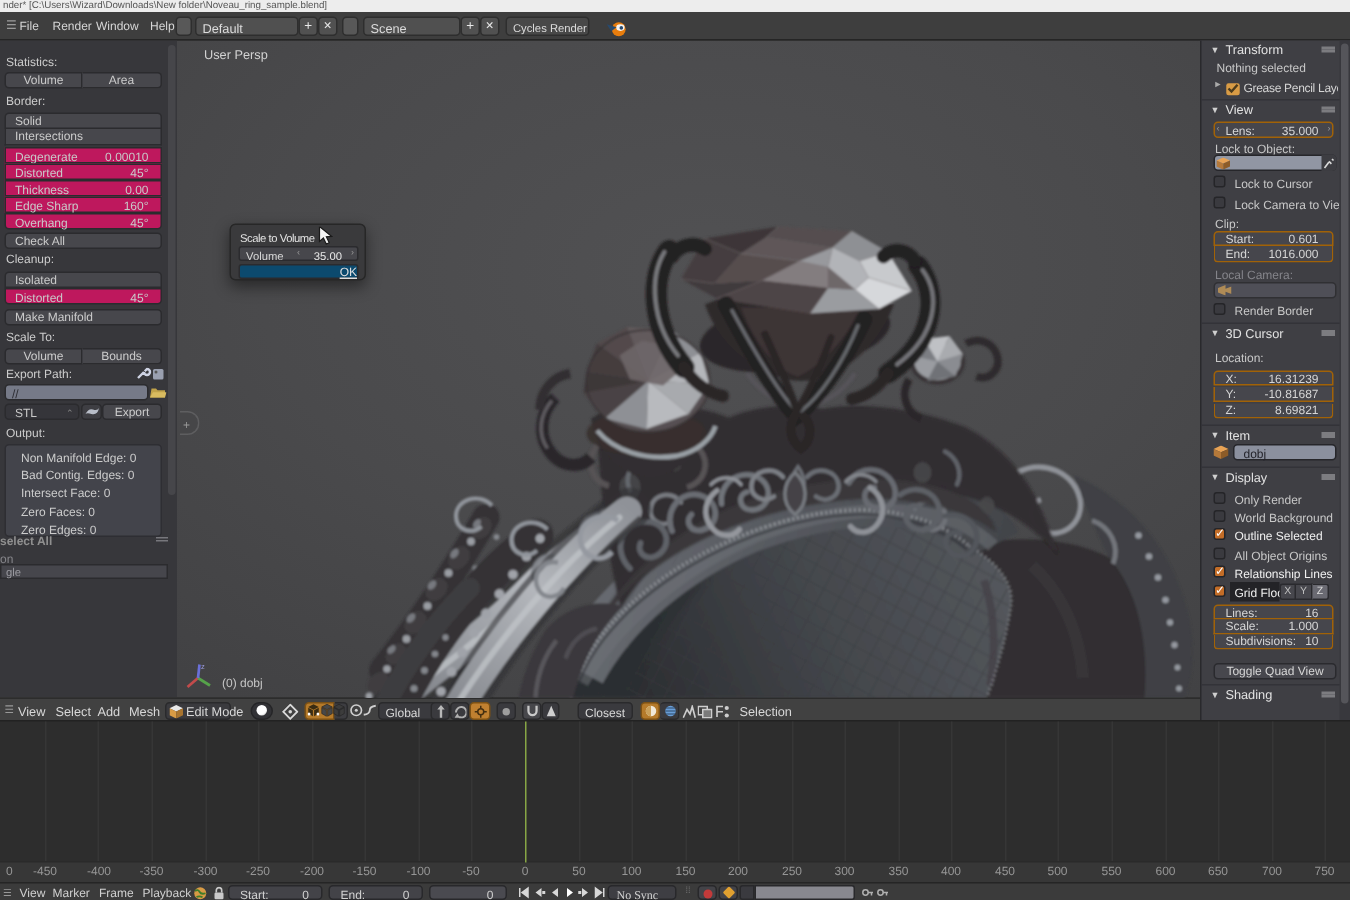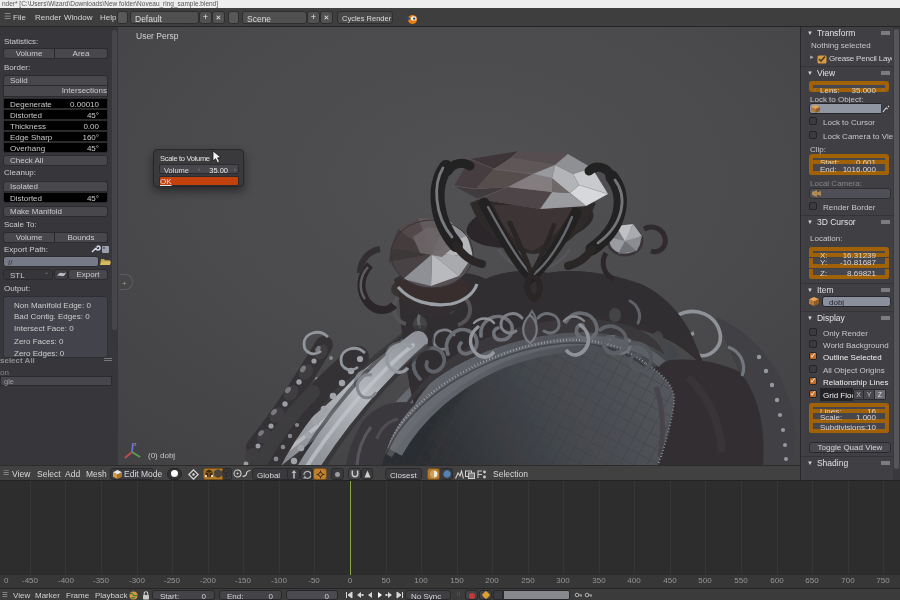--- a/index.html
+++ b/index.html
@@ -13,30 +13,30 @@
 #titlebar { top:0; left:0; width:900px; height:8px; background:#ededed; }
 #titlebar span { position:absolute; left:2px; top:0px; font-size:6.5px; color:#555; letter-spacing:0px; }
 #menubar { top:8px; left:0; width:900px; height:19px; background:#3e3e3e; border-bottom:1px solid #252525; }
 .mtxt { position:absolute; top:5px; color:#d6d6d6; font-size:8px; }
 .field { position:absolute; background:#515151; border:1px solid #2e2e2e; border-radius:3px; color:#dcdcdc; font-size:8.5px; white-space:nowrap; overflow:hidden; }
 .sqbtn { position:absolute; width:13px; height:13px; background:#515151; border:1px solid #2e2e2e; color:#e8e8e8; font-size:9px; text-align:center; line-height:11px; border-radius:3px; }
 
 
 #shelf { top:27px; left:0; width:118px; height:438px; background:#37373b; }
 .sbtn { position:absolute; background:#47474c; border:1px solid #2b2b2e; border-radius:3px; color:#cbcbcb; font-size:8px; text-align:center; }
-.sslider { position:absolute; background:#000000; border:1px solid #2b2b2e; border-radius:3px; color:#c9c9c9; font-size:8px; }
+.sslider { position:absolute; background:#be185d; border:1px solid #2b2b2e; border-radius:3px; color:#c9c9c9; font-size:8px; }
 .slbl { position:absolute; color:#cccccc; font-size:8px; white-space:nowrap; }
 
 
 #rpanel { top:27px; left:800px; width:100px; height:453px; background:#3f3f44; border-left:1px solid #29292c; }
 .ph { position:absolute; left:6px; color:#e2e2e2; font-size:8.5px; white-space:nowrap; }
 .ph:before { content:"▼"; font-size:6px; color:#cfcfcf; margin-right:4px; position:relative; top:-1px; }
 .pdots { position:absolute; right:10px; width:9px; height:4px; border-top:2px solid #7c7c80; border-bottom:2px solid #7c7c80; }
 .rlbl { position:absolute; color:#c8c8c8; font-size:8px; white-space:nowrap; }
-.rnum { position:absolute; left:8px; width:80px; height:10px; background:#46464c; border:4px solid #a16207; border-radius:3px; color:#d6d6d6; font-size:8px; }
+.rnum { position:absolute; left:8px; width:80px; height:10px; background:#46464c; border:1px solid #a16207; border-radius:3px; color:#d6d6d6; font-size:8px; }
 .cb { position:absolute; left:8px; width:8px; height:8px; background:#3a3a3f; border:1px solid #252528; border-radius:2px; }
 .cbon { background:#c46d27; }
 .cbon:after { content:"✓"; position:absolute; left:0px; top:-2px; color:#fff; font-size:8px; }
 .sep { position:absolute; left:0; width:100px; height:1px; background:#333338; }
 
 
 #vp { top:27px; left:118px; width:682px; height:438px; overflow:hidden; }
 
 
 #vphdr { top:465px; left:0; width:800px; height:15px; background:#414141; border-top:1px solid #2c2c2c; }
@@ -81,21 +81,21 @@
     <path d="M0.5,3.2 L7,5.2 L3.5,7.8 Z" fill="#27496d"></path>
   </svg>
 </div>
 
 <div id="shelf" class="abs">
   <div class="slbl" style="left:4px;top:10px;">Statistics:</div>
   <div class="sbtn" style="left:3px;top:21px;width:52px;height:11px;line-height:10px;border-radius:3px 0 0 3px;">Volume</div>
   <div class="sbtn" style="left:55px;top:21px;width:53px;height:11px;line-height:10px;border-radius:0 3px 3px 0;border-left:none;">Area</div>
   <div class="slbl" style="left:4px;top:36px;">Border:</div>
   <div class="sbtn" style="left:3px;top:48px;width:105px;height:11px;line-height:10px;text-align:left;padding-left:6px;border-radius:3px 3px 0 0;">Solid</div>
-  <div class="sbtn" style="left:3px;top:59px;width:105px;height:11px;line-height:10px;text-align:right;padding-left:6px;border-radius:0;border-top:none;">Intersections</div>
+  <div class="sbtn" style="left:3px;top:59px;width:105px;height:11px;line-height:10px;text-align:left;padding-left:6px;border-radius:0;border-top:none;">Intersections</div>
   <div class="sslider" style="left:3px;top:71px;width:105px;height:11px;border-radius:0;">
         <span style="position:absolute;left:6px;top:1px;">Degenerate</span>
         <span style="position:absolute;right:8px;top:1px;">0.00010</span>
       </div>
   <div class="sslider" style="left:3px;top:82px;width:105px;height:11px;border-radius:0;">
         <span style="position:absolute;left:6px;top:1px;">Distorted</span>
         <span style="position:absolute;right:8px;top:1px;">45°</span>
       </div>
   <div class="sslider" style="left:3px;top:93px;width:105px;height:11px;border-radius:0;">
         <span style="position:absolute;left:6px;top:1px;">Thickness</span>
@@ -477,21 +477,21 @@
 </div>
 
 <div class="abs" style="left:153px;top:149px;width:91px;height:38px;background:#3a3a3c;border:1px solid #272727;border-radius:4px;box-shadow:0 4px 10px rgba(0,0,0,0.45);">
   <div class="abs" style="left:6px;top:3.5px;color:#e4e4e4;font-size:7.5px;letter-spacing:-0.3px;">Scale to Volume</div>
   <div class="abs" style="left:5px;top:14px;width:80px;height:10px;background:#47474c;border:1px solid #2b2b2e;border-radius:2px;">
     <span class="abs" style="left:4px;top:1px;color:#d8d8d8;font-size:7.5px;">Volume</span>
     <span class="abs" style="left:38px;top:0.5px;color:#9a9a9a;font-size:6px;">‹</span>
     <span class="abs" style="right:10px;top:1px;color:#e8e8e8;font-size:7.5px;text-align:center;">35.00</span>
     <span class="abs" style="right:2px;top:0.5px;color:#9a9a9a;font-size:6px;">›</span>
   </div>
-  <div class="abs" style="left:5px;top:26px;width:80px;height:10px;background:#c2410c;border:1px solid #2b2b2e;border-radius:2px;color:#e0e0e0;font-size:8px;text-align:left;line-height:9px;text-decoration:underline;">OK</div>
+  <div class="abs" style="left:5px;top:26px;width:80px;height:10px;background:#0c4a6e;border:1px solid #2b2b2e;border-radius:2px;color:#e0e0e0;font-size:8px;text-align:right;line-height:9px;text-decoration:underline;">OK</div>
 </div>
 <svg class="abs" style="left:212px;top:151px;" width="10" height="13" viewBox="0 0 10 13">
   <path d="M1,0 L1,10 L3.6,7.7 L5.5,11.7 L7.5,10.8 L5.6,6.8 L9,6.6 Z" fill="#f4f4f4" stroke="#1a1a1a" stroke-width="0.8"></path>
 </svg>
 
 <div class="abs t" style="left:136px;top:31px;color:#d2d2d2;">User Persp</div>
 <svg class="abs" style="left:122px;top:440px;" width="22" height="22" viewBox="0 0 22 22">
   <path d="M10,12 L3,18" stroke="#c24b4b" stroke-width="1.8"></path>
   <path d="M10,12 L18,17" stroke="#56a34a" stroke-width="1.8"></path>
   <path d="M10,12 L11,3" stroke="#6a70d8" stroke-width="1.8"></path>
@@ -788,21 +788,21 @@
   <svg style="position:absolute;left:345px;top:1px;" width="60" height="10" viewBox="0 0 60 10">
     <g fill="#d8d8d8">
       <path d="M1.5,2 L1.5,8 M7,2 L3,5 L7,8 Z" stroke="#d8d8d8" stroke-width="1"></path>
       <path d="M16,2 L12,5 L16,8 Z M16.5,4 L18.5,4 L18.5,6 L16.5,6 Z"></path>
       <path d="M27,2 L23,5 L27,8 Z"></path>
       <path d="M33,2 L37,5 L33,8 Z" fill="#ffffff"></path>
       <path d="M43,2 L47,5 L43,8 Z M42.5,4 L40.5,4 L40.5,6 L42.5,6 Z"></path>
       <path d="M52,2 L56,5 L52,8 Z M57.5,2 L57.5,8" stroke="#d8d8d8" stroke-width="1"></path>
     </g>
   </svg>
-  <div class="bfield" style="left:405px;width:46px;padding:0.5px 5px;background:#3e3e43;">No Sync</div>
+  <div class="bfield" style="left:405px;width:46px;padding:0.5px 5px;background:#3e3e43;font-family:Liberation Serif, serif;">No Sync</div>
   <div class="btxt" style="left:457px;color:#777;font-size:6px;">⁞⁞</div>
   <div class="bfield" style="left:465px;width:13px;"></div>
   <div style="position:absolute;left:468.5px;top:3.5px;width:6px;height:6px;border-radius:50%;background:#c23a3a;"></div>
   <div class="bfield" style="left:479px;width:13px;"></div>
   <div style="position:absolute;left:482.5px;top:3px;width:6px;height:6px;background:#e0a030;transform:rotate(45deg);border-radius:1px;"></div>
   <div style="position:absolute;left:493px;top:1px;width:10px;height:10px;background:#3a3a3f;border:1px solid #28282b;border-radius:2px 0 0 2px;"></div>
   <div style="position:absolute;left:503px;top:1px;width:67px;height:10px;background:#88888f;border:1px solid #28282b;border-radius:0 2px 2px 0;"></div>
   <svg style="position:absolute;left:574px;top:2px;" width="20" height="8" viewBox="0 0 20 8">
         <circle cx="3" cy="4" r="1.8" fill="none" stroke="#b0b0b0" stroke-width="1"></circle>
         <path d="M4.5,4 L8,4 M7,4 L7,6" stroke="#b0b0b0" stroke-width="1"></path>

